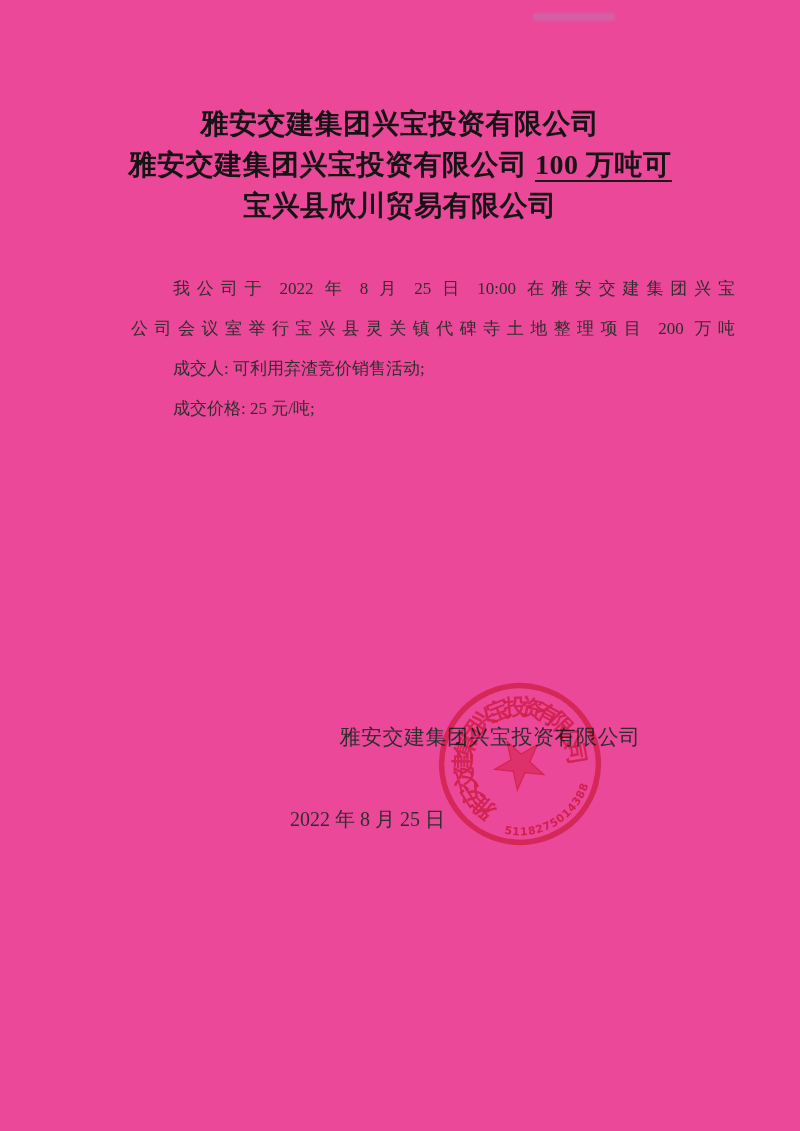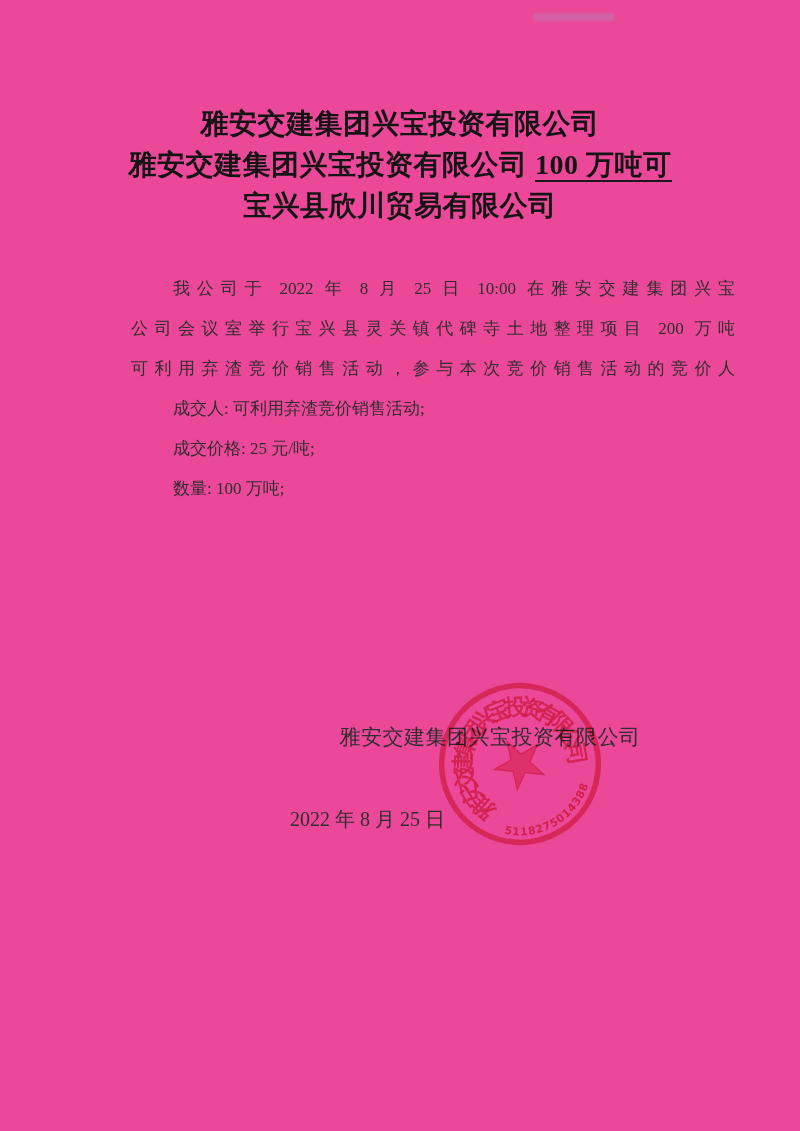--- a/index.html
+++ b/index.html
@@ -117,24 +117,22 @@
 
   <div class="title-block">
     <div>雅安交建集团兴宝投资有限公司</div>
     <div><span>雅安交建集团兴宝投资有限公司 </span><span class="title-underline">100 万吨可</span></div>
     <div>宝兴县欣川贸易有限公司</div>
   </div>
 
   <div class="body-block">
     <div class="jline indent">我公司于 2022 年 8 月 25 日 10:00 在雅安交建集团兴宝</div>
     <div class="jline">公司会议室举行宝兴县灵关镇代碑寺土地整理项目 200 万吨</div>
-    <div class="jline">可利用弃渣竞价销售活动，参与本次竞价销售活动的竞价人</div>
     <div class="item-line">成交人: 可利用弃渣竞价销售活动;</div>
     <div class="item-line">成交价格: 25 元/吨;</div>
-    <div class="item-line">数量: 100 万吨;</div>
   </div>
 
   <div class="sig-company">雅安交建集团兴宝投资有限公司</div>
   <div class="sig-date">2022 年 8 月 25 日</div>
 
   <svg class="seal-svg" viewBox="0 0 200 200">
     <g id="seal-group" transform="rotate(-30 100 100)">
       <circle cx="100" cy="100" r="90" fill="none" stroke="#dc5868" stroke-opacity="0.78" stroke-width="6.5"></circle>
       <polygon points="100,70 106.76,90.70 128.53,90.73 110.94,103.55 117.63,124.27 100,111.5 82.37,124.27 89.06,103.55 71.47,90.73 93.24,90.70" fill="#e8808c" fill-opacity="0.72" stroke="#df6070" stroke-opacity="0.8" stroke-width="1.5"></polygon>
       <g id="seal-arc">

